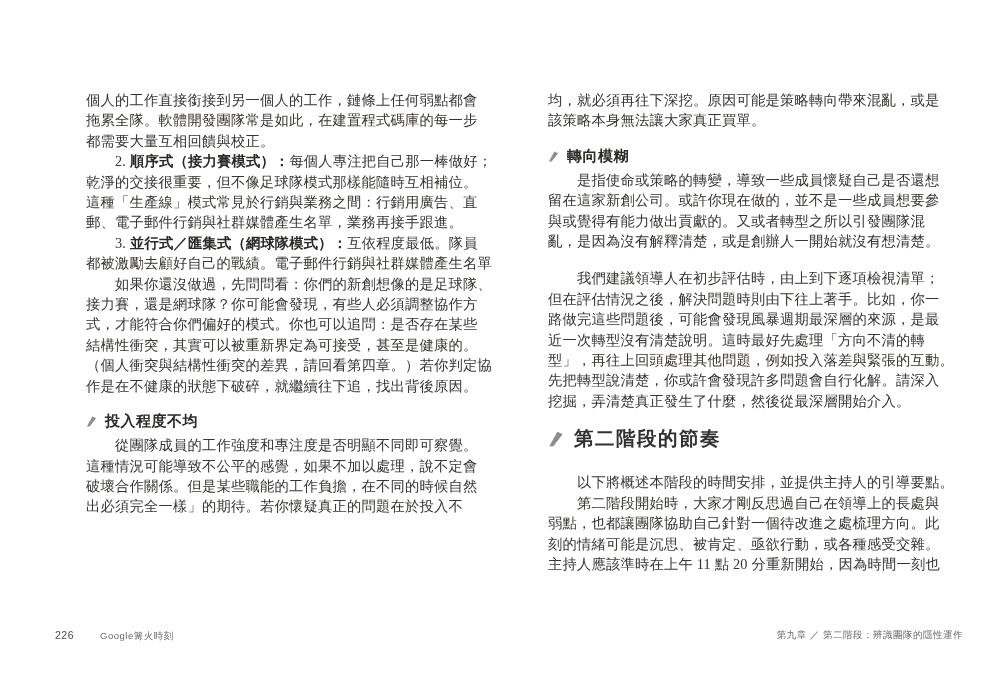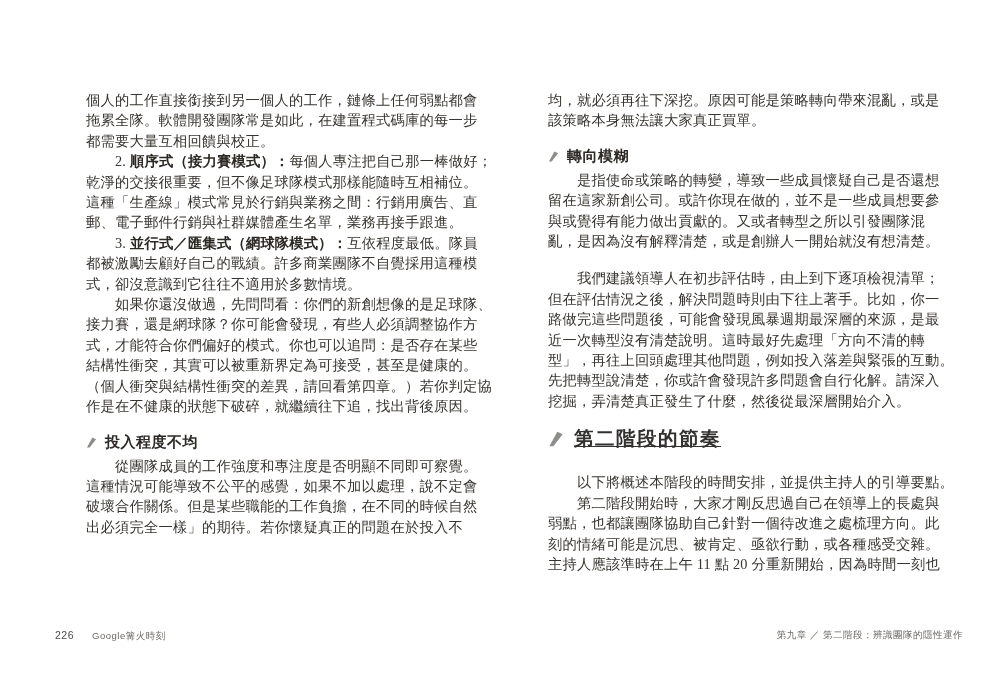--- a/index.html
+++ b/index.html
@@ -24,27 +24,27 @@
   .subheading{
     display:flex;align-items:center;gap:8px;
     margin:16px 0 4px 0;
     font-weight:700;font-size:15px;color:#2d2925;letter-spacing:0.5px;
   }
   .subheading .pen{width:11px;height:13px;flex:0 0 auto;}
   .bigheading{
     display:flex;align-items:center;gap:10px;
     margin:14px 0 20px 0;
     font-family:"Liberation Sans","DejaVu Sans",sans-serif;
-    font-weight:700;font-size:19.5px;color:#333030;letter-spacing:1.5px;text-decoration:underline;
+    font-weight:700;font-size:19.5px;color:#333030;letter-spacing:1.5px;
   }
   .bigheading .pen{width:16px;height:18px;flex:0 0 auto;}
   .pen polygon{fill:#8f8d8a;}
   .footer-left{
     position:absolute;left:55px;top:629px;
-    display:flex;align-items:baseline;gap:18px;
+    display:flex;align-items:baseline;gap:26px;
   }
   .footer-right{
     position:absolute;right:37px;top:629px;
     display:flex;align-items:baseline;gap:15px;flex-direction:column;
   }
   .pagenum{
     font-family:"Liberation Sans","DejaVu Sans",sans-serif;
     font-size:10.5px;color:#4a4a4a;letter-spacing:0.5px;
   }
   .runningtitle{
@@ -64,22 +64,21 @@
         <div class="line"><span>都需要大量互相回饋與校正。</span></div>
       </div>
       <div class="para">
         <div class="line indent"><span>2. </span><span class="bold">順序式（接力賽模式）：</span><span>每個人專注把自己那一棒做好；</span></div>
         <div class="line"><span>乾淨的交接很重要，但不像足球隊模式那樣能隨時互相補位。</span></div>
         <div class="line"><span>這種「生產線」模式常見於行銷與業務之間：行銷用廣告、直</span></div>
         <div class="line"><span>郵、電子郵件行銷與社群媒體產生名單，業務再接手跟進。</span></div>
       </div>
       <div class="para">
         <div class="line indent"><span>3. </span><span class="bold">並行式／匯集式（網球隊模式）：</span><span>互依程度最低。隊員</span></div>
-        <div class="line"><span>都被激勵去顧好自己的戰績。許多商業團隊不自覺採用這種模</span></div>
-        <div class="line"><span>式，卻沒意識到它往往不適用於多數情境。</span></div>
+        <div class="line"><span>都被激勵去顧好自己的戰績。電子郵件行銷與社群媒體產生名單</span></div>
       </div>
       <div class="para">
         <div class="line indent"><span>如果你還沒做過，先問問看：你們的新創想像的是足球隊、</span></div>
         <div class="line"><span>接力賽，還是網球隊？你可能會發現，有些人必須調整協作方</span></div>
         <div class="line"><span>式，才能符合你們偏好的模式。你也可以追問：是否存在某些</span></div>
         <div class="line"><span>結構性衝突，其實可以被重新界定為可接受，甚至是健康的。</span></div>
         <div class="line"><span>（個人衝突與結構性衝突的差異，請回看第四章。）若你判定協</span></div>
         <div class="line"><span>作是在不健康的狀態下破碎，就繼續往下追，找出背後原因。</span></div>
       </div>
       <div class="subheading">

